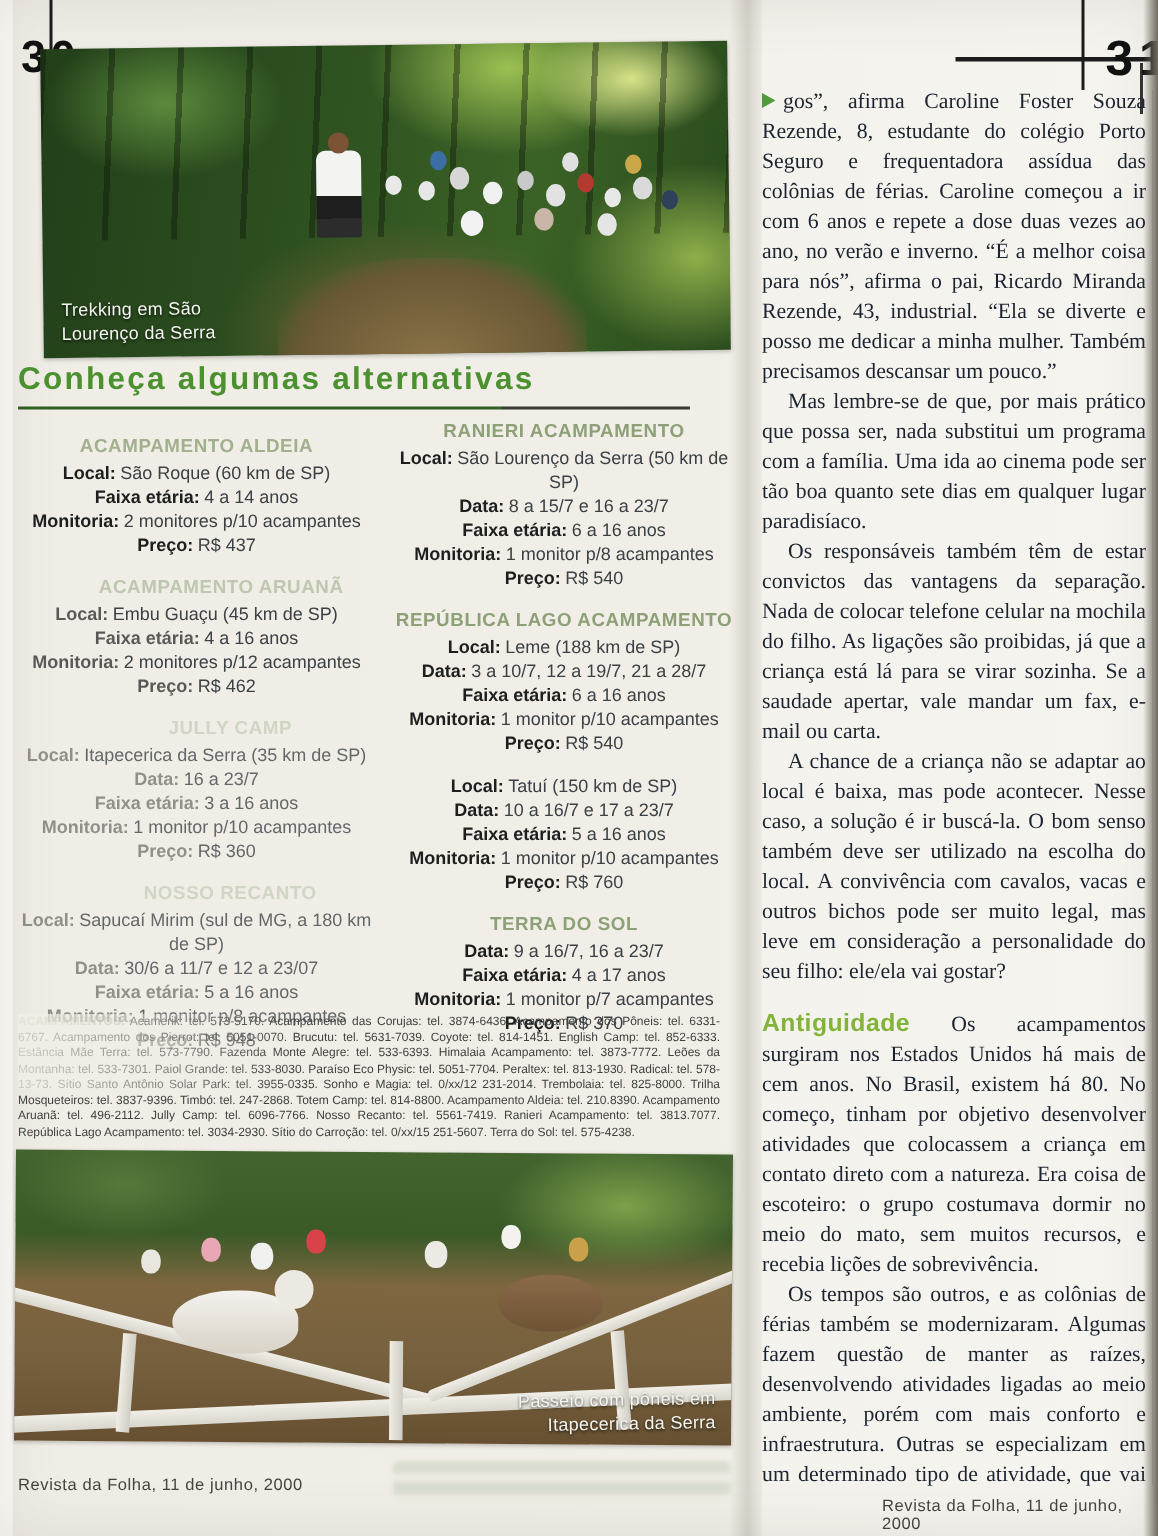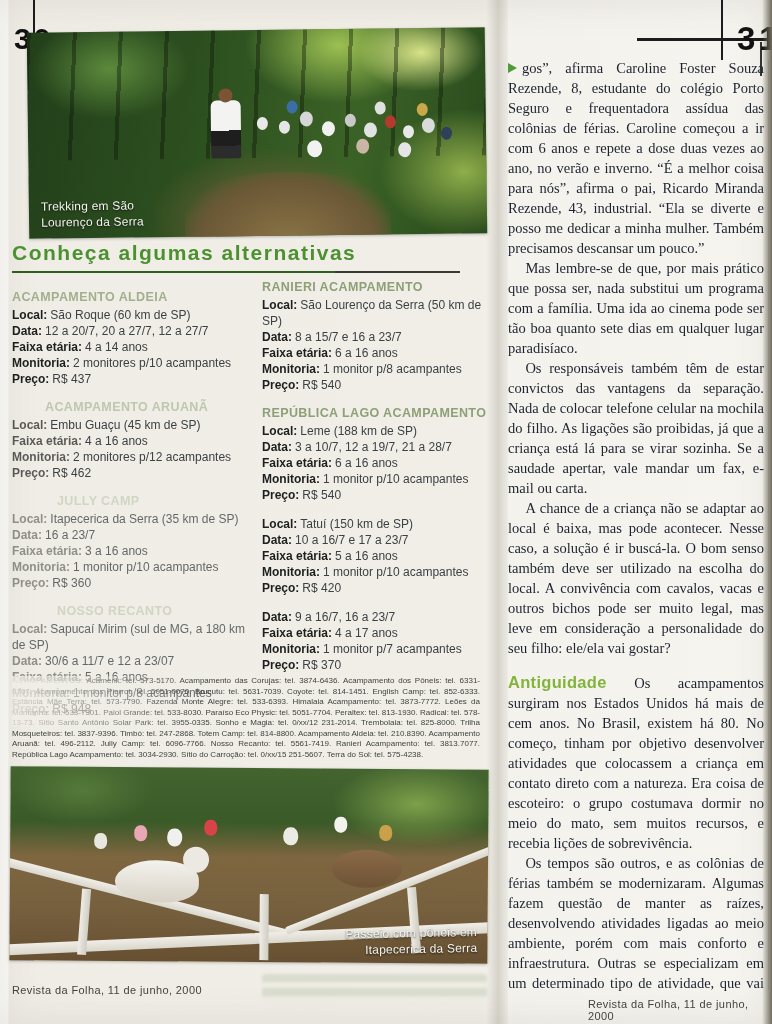--- a/index.html
+++ b/index.html
@@ -64,21 +64,21 @@
       200px -10px 0 0 #f3f2ef,-40px 8px 0 0 #e8e6df,245px -2px 0 0 #caa04a;}
   .caption{position:absolute;color:#f4f4f0;font-size:12px;line-height:16px;
     text-shadow:0 1px 2px rgba(0,0,0,.7);letter-spacing:.2px;}
   .cap-top{left:12px;bottom:8px;}
   .cap-bottom{right:10px;bottom:6px;text-align:right;transform:rotate(-1.4deg);}
   
   .sec-title{position:absolute;left:12px;top:241px;margin:0;font-size:21px;font-weight:bold;
     color:#4b9130;letter-spacing:1.5px;}
   .title-rule{position:absolute;left:12px;top:271px;width:448px;height:2px;
     background:linear-gradient(90deg,#2f5e21 0 72%,#3a3a34 72% 100%);}
-  .cols{position:absolute;left:12px;top:280px;width:478px;display:flex;gap:12px;}
+  .cols{position:absolute;left:12px;top:280px;width:478px;display:flex;gap:12px;text-align:center;}
   .col1{width:238px;padding-top:10px;}
   .col2{width:228px;}
   .listing{margin-bottom:13px;}
   .listing h3{margin:0 0 3px 0;font-size:12.5px;font-weight:bold;letter-spacing:.4px;color:#8da077;}
   .row{font-size:12px;line-height:16px;color:#3c4145;white-space:nowrap;overflow:hidden;}
   .row.wrap{white-space:normal;}
   .lbl{font-weight:bold;color:#1d1f1e;margin-right:3px;}
   .fade-a h3{color:rgba(141,160,119,.8);}
   .fade-b h3{color:rgba(150,168,130,.55);margin-left:33px;} .fade-b .lbl{color:rgba(29,31,30,.72);}
   .fade-c h3{color:rgba(158,173,140,.38);margin-left:45px;} .fade-c .lbl{color:rgba(45,52,45,.5);}
@@ -137,21 +137,20 @@
   </div>
 
   <h2 class="sec-title">Conheça algumas alternativas</h2>
   <div class="title-rule"></div>
 
   <div class="cols">
     <div class="col col1">
       <div class="listing fade-a">
         <h3>ACAMPAMENTO ALDEIA</h3>
         <div class="row wrap"><span class="lbl">Local:</span><span>São Roque (60 km de SP)</span></div>
-        <div class="row wrap"><span class="lbl">Data:</span><span>12 a 20/7, 20 a 27/7, 12 a 27/7</span></div>
         <div class="row"><span class="lbl">Faixa etária:</span><span>4 a 14 anos</span></div>
         <div class="row"><span class="lbl">Monitoria:</span><span>2 monitores p/10 acampantes</span></div>
         <div class="row"><span class="lbl">Preço:</span><span>R$ 437</span></div>
       </div>
       <div class="listing fade-b">
         <h3>ACAMPAMENTO ARUANÃ</h3>
         <div class="row wrap"><span class="lbl">Local:</span><span>Embu Guaçu (45 km de SP)</span></div>
         <div class="row"><span class="lbl">Faixa etária:</span><span>4 a 16 anos</span></div>
         <div class="row"><span class="lbl">Monitoria:</span><span>2 monitores p/12 acampantes</span></div>
         <div class="row"><span class="lbl">Preço:</span><span>R$ 462</span></div>
@@ -188,23 +187,24 @@
         <div class="row wrap"><span class="lbl">Data:</span><span>3 a 10/7, 12 a 19/7, 21 a 28/7</span></div>
         <div class="row"><span class="lbl">Faixa etária:</span><span>6 a 16 anos</span></div>
         <div class="row"><span class="lbl">Monitoria:</span><span>1 monitor p/10 acampantes</span></div>
         <div class="row"><span class="lbl">Preço:</span><span>R$ 540</span></div>
       </div>
       <div class="listing">
         <div class="row wrap"><span class="lbl">Local:</span><span>Tatuí (150 km de SP)</span></div>
         <div class="row wrap"><span class="lbl">Data:</span><span>10 a 16/7 e 17 a 23/7</span></div>
         <div class="row"><span class="lbl">Faixa etária:</span><span>5 a 16 anos</span></div>
         <div class="row"><span class="lbl">Monitoria:</span><span>1 monitor p/10 acampantes</span></div>
-        <div class="row"><span class="lbl">Preço:</span><span>R$ 420</span></div>
-      </div>
-      <div class="listing">
+        <div class="row"><span class="lbl">Preço:</span><span>R$ 760</span></div>
+      </div>
+      <div class="listing">
+        <h3>TERRA DO SOL</h3>
         <div class="row wrap"><span class="lbl">Data:</span><span>9 a 16/7, 16 a 23/7</span></div>
         <div class="row"><span class="lbl">Faixa etária:</span><span>4 a 17 anos</span></div>
         <div class="row"><span class="lbl">Monitoria:</span><span>1 monitor p/7 acampantes</span></div>
         <div class="row"><span class="lbl">Preço:</span><span>R$ 370</span></div>
       </div>
     </div>
   </div>
 
   <div class="directory">
     <span class="dir-intro">ACAMPAMENTOS:</span>

